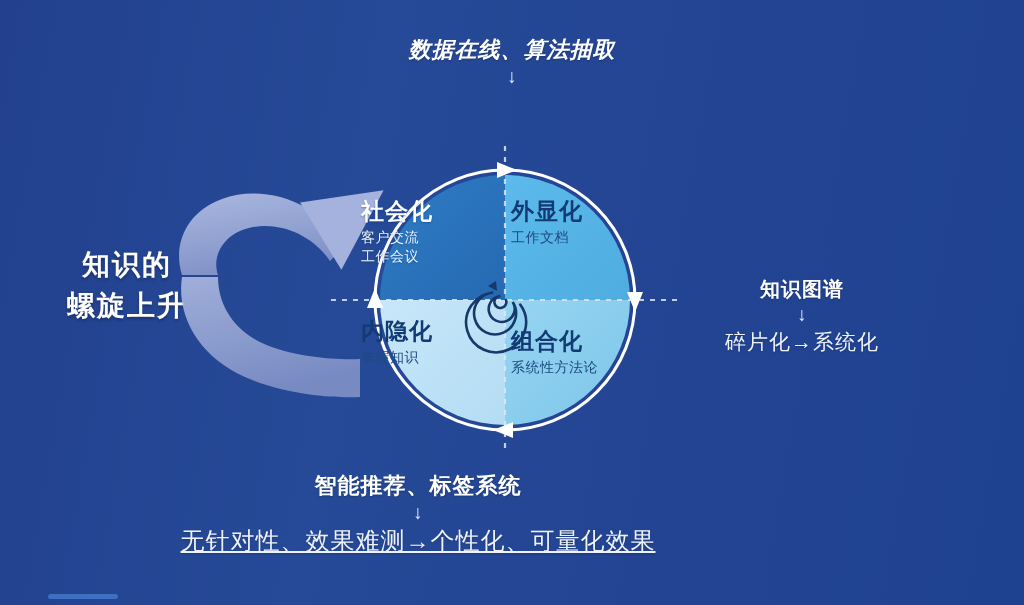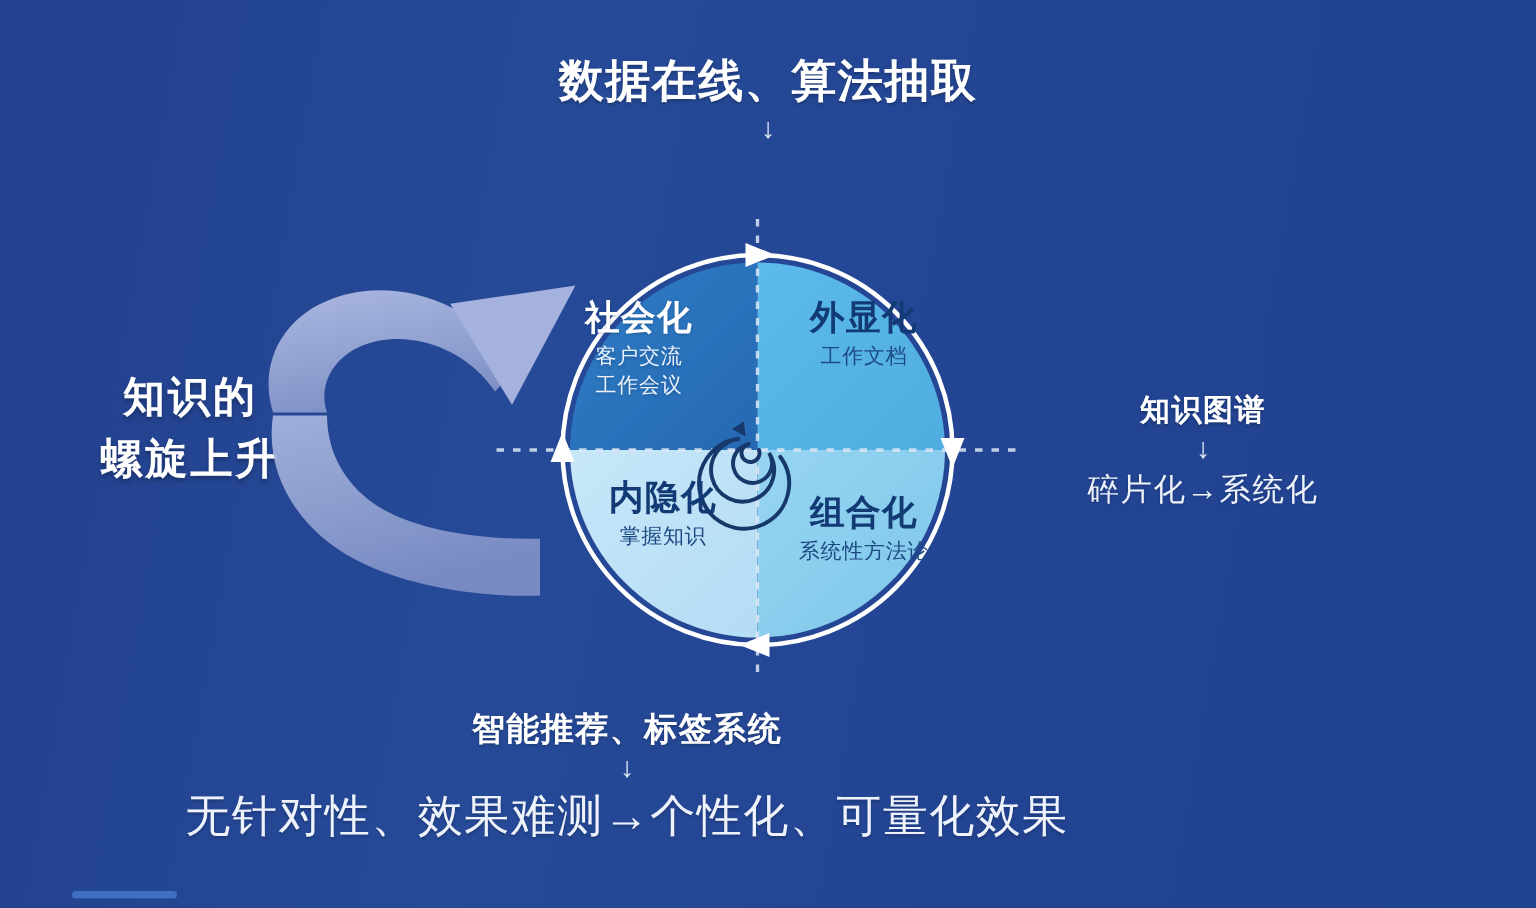--- a/index.html
+++ b/index.html
@@ -45,31 +45,31 @@
   }
   .down-arrow {
     color: #e8eefb;
     font-size: 19px;
     line-height: 1.1;
     margin: 3px 0 2px 0;
   }
 
   
   #top-caption { top: 36px; left: 0; width: 1024px; }
-  #top-caption .hdr { font-size: 30px; }
+  #top-caption .hdr { font-size: 22px; font-style: italic; }
   #top-caption .sub { font-size: 21px; }
 
   
   #bottom-caption { top: 472px; left: 0; width: 836px; }
   #bottom-caption .hdr { font-size: 22px; }
-  #bottom-caption .sub { font-size: 30px; }
+  #bottom-caption .sub { font-size: 24px; text-decoration: underline; }
 
   
   #right-caption { top: 262px; left: 672px; width: 260px; }
-  #right-caption .hdr { font-size: 20px; }
+  #right-caption .hdr { font-size: 20px; margin-top: 15px; }
   #right-caption .sub { font-size: 21px; }
 
   
   #left-label {
     position: absolute;
     top: 245px; left: 22px; width: 210px;
     text-align: center;
     color: #ffffff;
     font-weight: 700;
     font-size: 28px;
@@ -83,21 +83,21 @@
     position: absolute;
     left: 325px;
     top: 140px;
     width: 360px;
     height: 320px;
   }
 
   
   .quad {
     position: absolute;
-    text-align: center;
+    text-align: left;
     pointer-events: none;
     white-space: nowrap;
   }
   .quad .q-title {
     font-weight: 700;
     font-size: 23px;
     letter-spacing: 1px;
     line-height: 1.15;
   }
   .quad .q-sub {
@@ -106,21 +106,21 @@
     line-height: 1.3;
     margin-top: 4px;
   }
   .q-light   { color: #ffffff; text-shadow: 0 1px 2px rgba(10,40,90,.35); }
   .q-light .q-sub { color: #eaf2fd; }
   .q-dark    { color: #123a74; }
   .q-dark .q-sub  { color: #1d4a83; }
 
   #quad-tl { left:  36px; top:  58px; width: 130px; }
   #quad-tr { left: 186px; top:  58px; width: 130px; }
-  #quad-bl { left:  52px; top: 178px; width: 130px; }
+  #quad-bl { left:  36px; top: 178px; width: 130px; }
   #quad-br { left: 186px; top: 178px; width: 130px; margin-top: 10px; }
 
   
   #progress-bar {
     position: absolute;
     left: 48px;
     top: 594px;
     width: 70px;
     height: 5px;
     border-radius: 3px;

